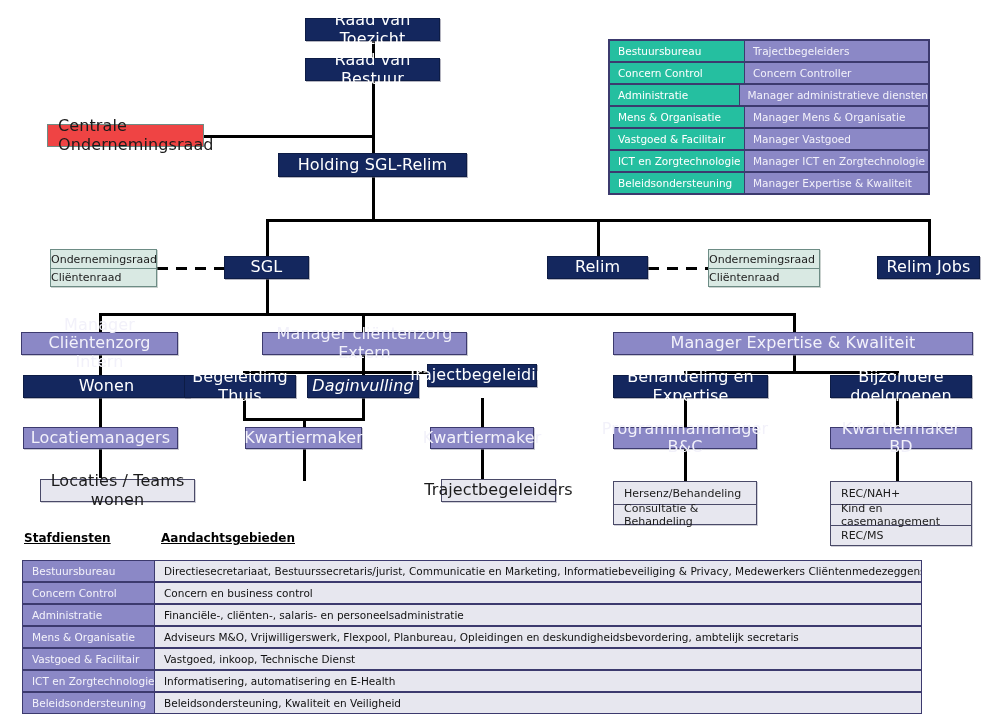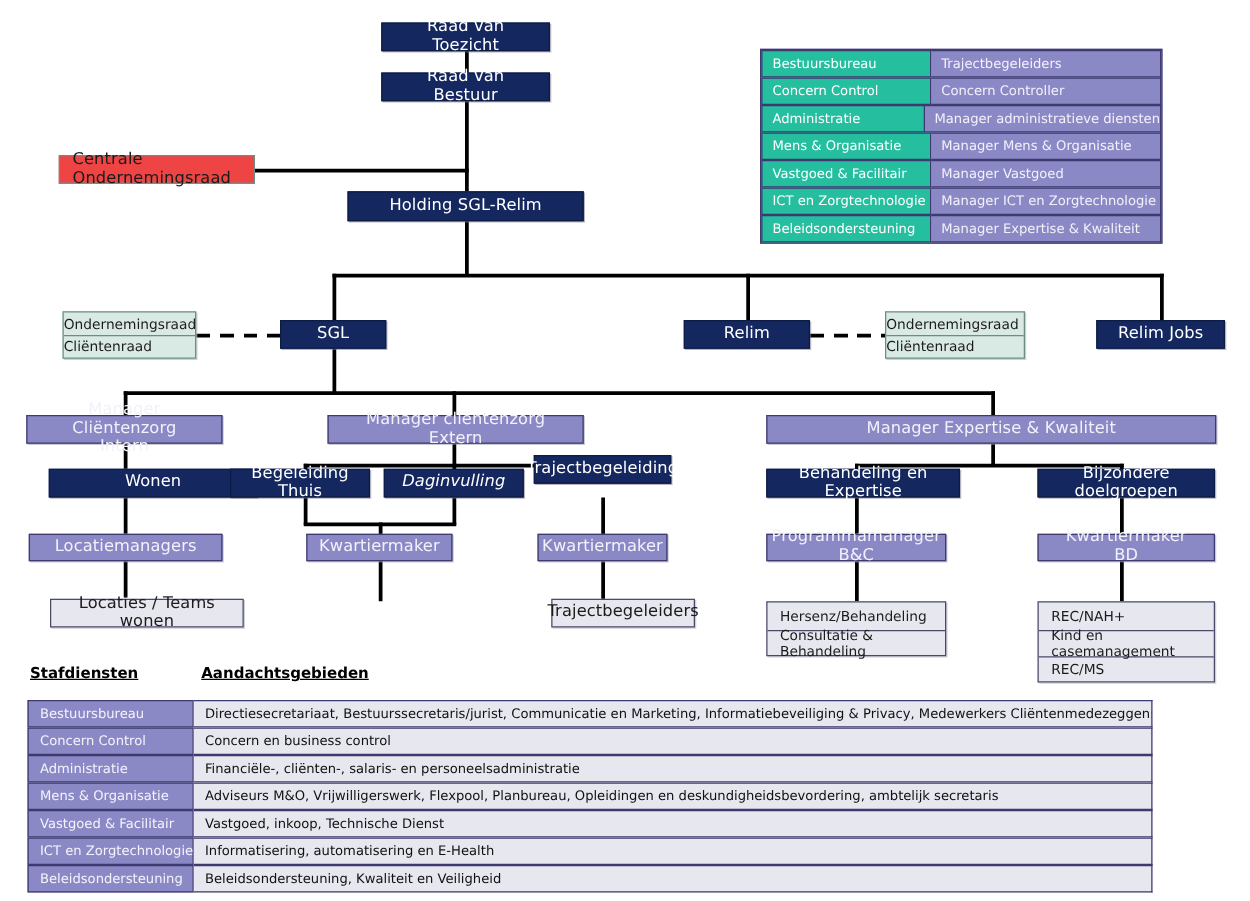--- a/index.html
+++ b/index.html
@@ -16,26 +16,26 @@
   }
 
   
   .node{
     position:absolute;
     box-sizing:border-box;
     display:flex;
     align-items:center;
     justify-content:center;
     text-align:center;
-    font-size:13px;
+    font-size:16px;
     line-height:1.15;
     letter-spacing:.1px;
     border:1px solid #3b3b55;
     z-index:5;
-    padding:0 16px;
+    padding:0 4px;
   }
   .node.navy{
     background:#14275e;
     color:#ffffff;
     border:1px solid #0d1c45;
     box-shadow:1px 1px 0 rgba(120,120,140,.55);
   }
   .node.purple{
     background:#8b88c6;
     color:#f2f1fa;
@@ -299,21 +299,21 @@
   </div>
 
   <div class="node navy" style="left:877px;top:256px;width:103px;height:23px;">Relim Jobs</div>
 
   <div class="node purple" style="left:21px;top:332px;width:157px;height:23px;">Manager Cliëntenzorg Intern</div>
 
   <div class="node purple" style="left:262px;top:332px;width:205px;height:23px;">Manager cliëntenzorg Extern</div>
 
   <div class="node purple" style="left:613px;top:332px;width:360px;height:23px;">Manager Expertise &amp; Kwaliteit</div>
 
-  <div class="node navy" style="left:39px;top:375px;width:167px;height:23px;">Wonen</div>
+  <div class="node navy" style="left:23px;top:375px;width:167px;height:23px;">Wonen</div>
 
   <div class="node navy" style="left:184px;top:375px;width:112px;height:23px;">Begeleiding Thuis</div>
 
   <div class="node navy" style="left:307px;top:375px;width:112px;height:23px;font-style:italic;">Daginvulling</div>
 
   <div class="node navy" style="left:427px;top:364px;width:110px;height:23px;">Trajectbegeleiding</div>
 
   <div class="node navy" style="left:613px;top:375px;width:155px;height:23px;">Behandeling en Expertise</div>
 
   <div class="node navy" style="left:830px;top:375px;width:142px;height:23px;">Bijzondere doelgroepen</div>

